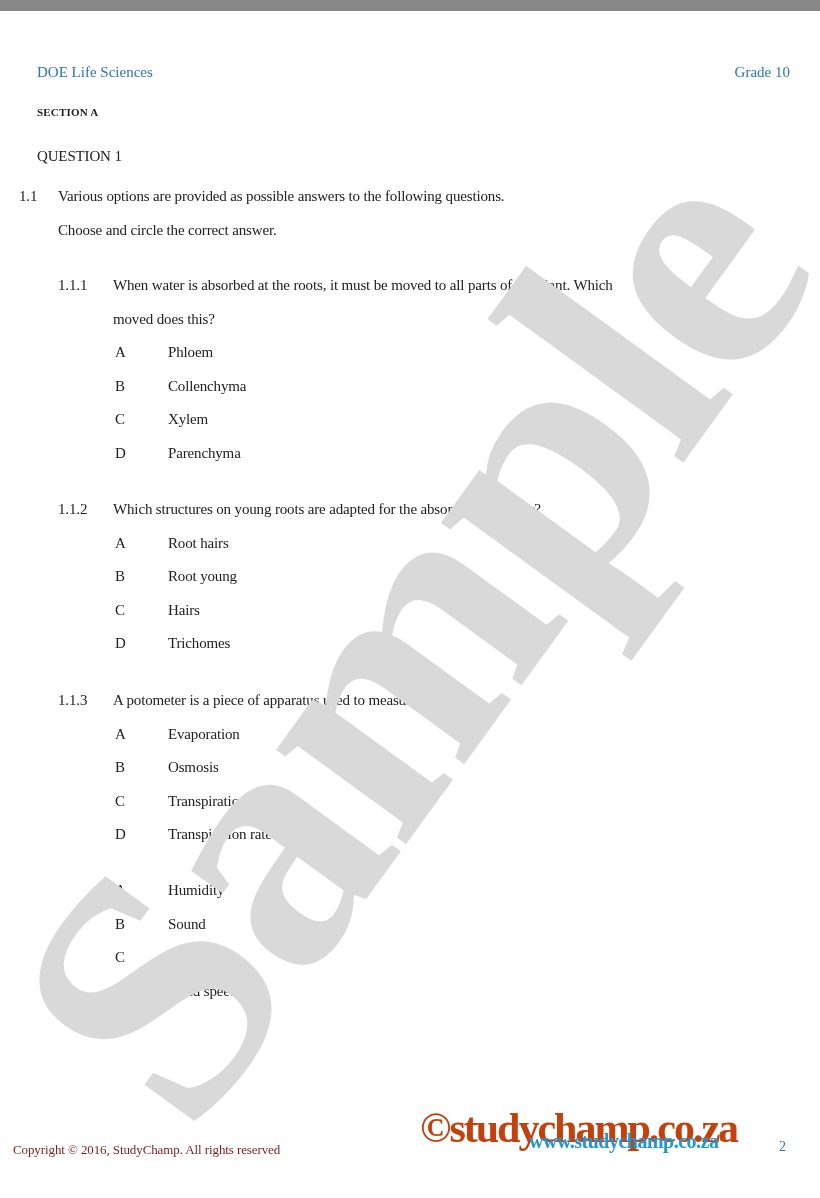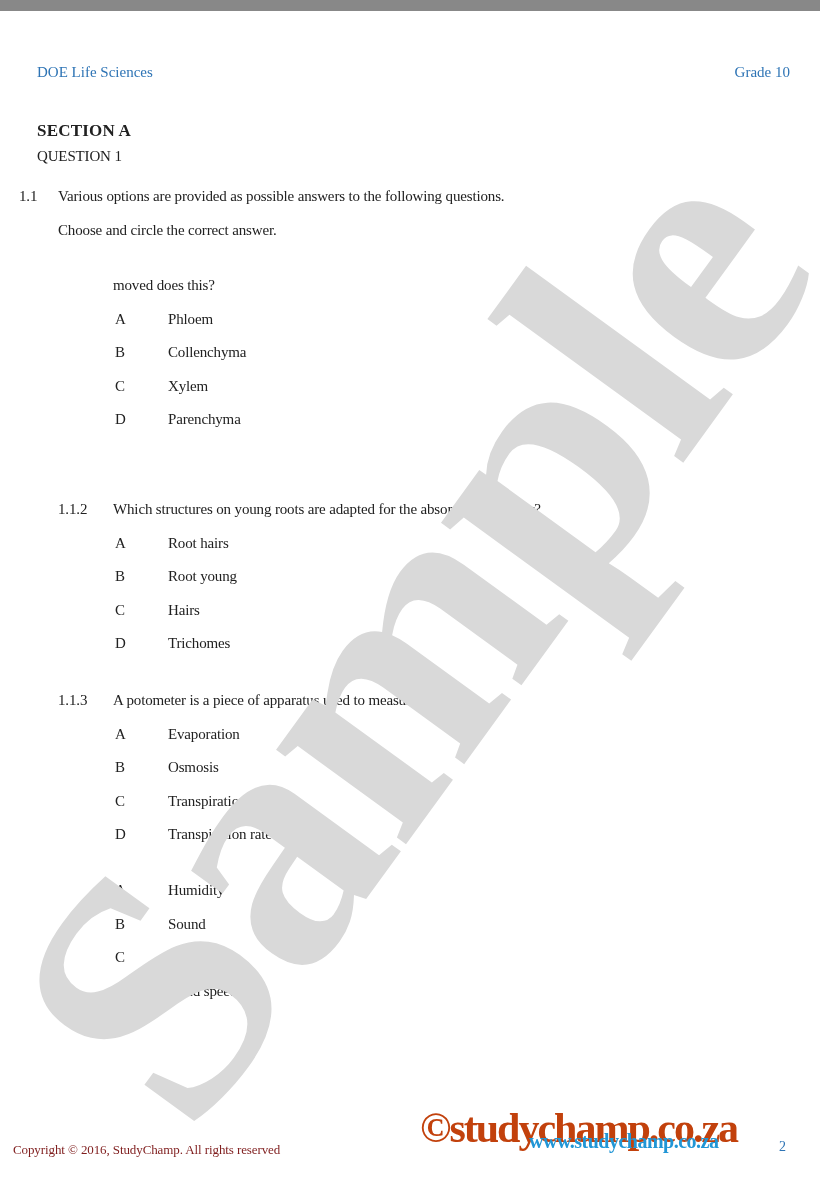--- a/index.html
+++ b/index.html
@@ -5,21 +5,21 @@
   html,body{margin:0;padding:0;background:#888;}
   .page{
     position:relative;width:820px;height:1198px;background:#ffffff;
     font-family:Liberation Serif, serif;color:#212121;overflow:hidden;
     margin:11px auto;
   }
   .abs{position:absolute;}
   
   .header{top:52px;left:37px;right:30px;display:flex;justify-content:space-between;
           color:#2e74b5;font-size:15px;line-height:18px;}
-  .section-title{top:110px;left:37px;font-size:17px;font-weight:bold;letter-spacing:.2px;}
+  .section-title{top:95px;left:37px;font-size:11px;font-weight:bold;letter-spacing:.2px;}
   .question-title{top:137px;left:37px;font-size:15px;letter-spacing:-.15px;}
   
   .body-txt{font-size:15px;line-height:18px;letter-spacing:-.15px;}
   .stack > *{margin-bottom:15.5px;} 
   .instr{top:176px;left:19px;right:40px;}
   .instr-head{display:flex;}
   .instr-num{width:39px;flex:none;}
   .subq{left:58px;right:30px;}
   .subq-head{display:flex;}
   .subq-num{width:55px;flex:none;}
@@ -64,20 +64,24 @@
     <div class="instr-head">
       <span class="instr-num">1.1</span>
       <span>Various options are provided as possible answers to the following questions.</span>
     </div>
     <div style="padding-left:39px;">
       <span>Choose and circle the correct answer.</span>
     </div>
   </div>
 
   <div class="abs subq sq1 body-txt stack">
+    <div class="subq-head">
+      <span class="subq-num">1.1.1</span>
+      <span>When water is absorbed at the roots, it must be moved to all parts of the plant. Which</span>
+    </div>
     <div style="padding-left:55px;">
       <span>moved does this?</span>
     </div>
     <div class="opts stack" style="margin-bottom:0;">
       <div class="opt">
         <span class="opt-letter">A</span>
         <span>Phloem</span>
       </div>
       <div class="opt">
         <span class="opt-letter">B</span>

